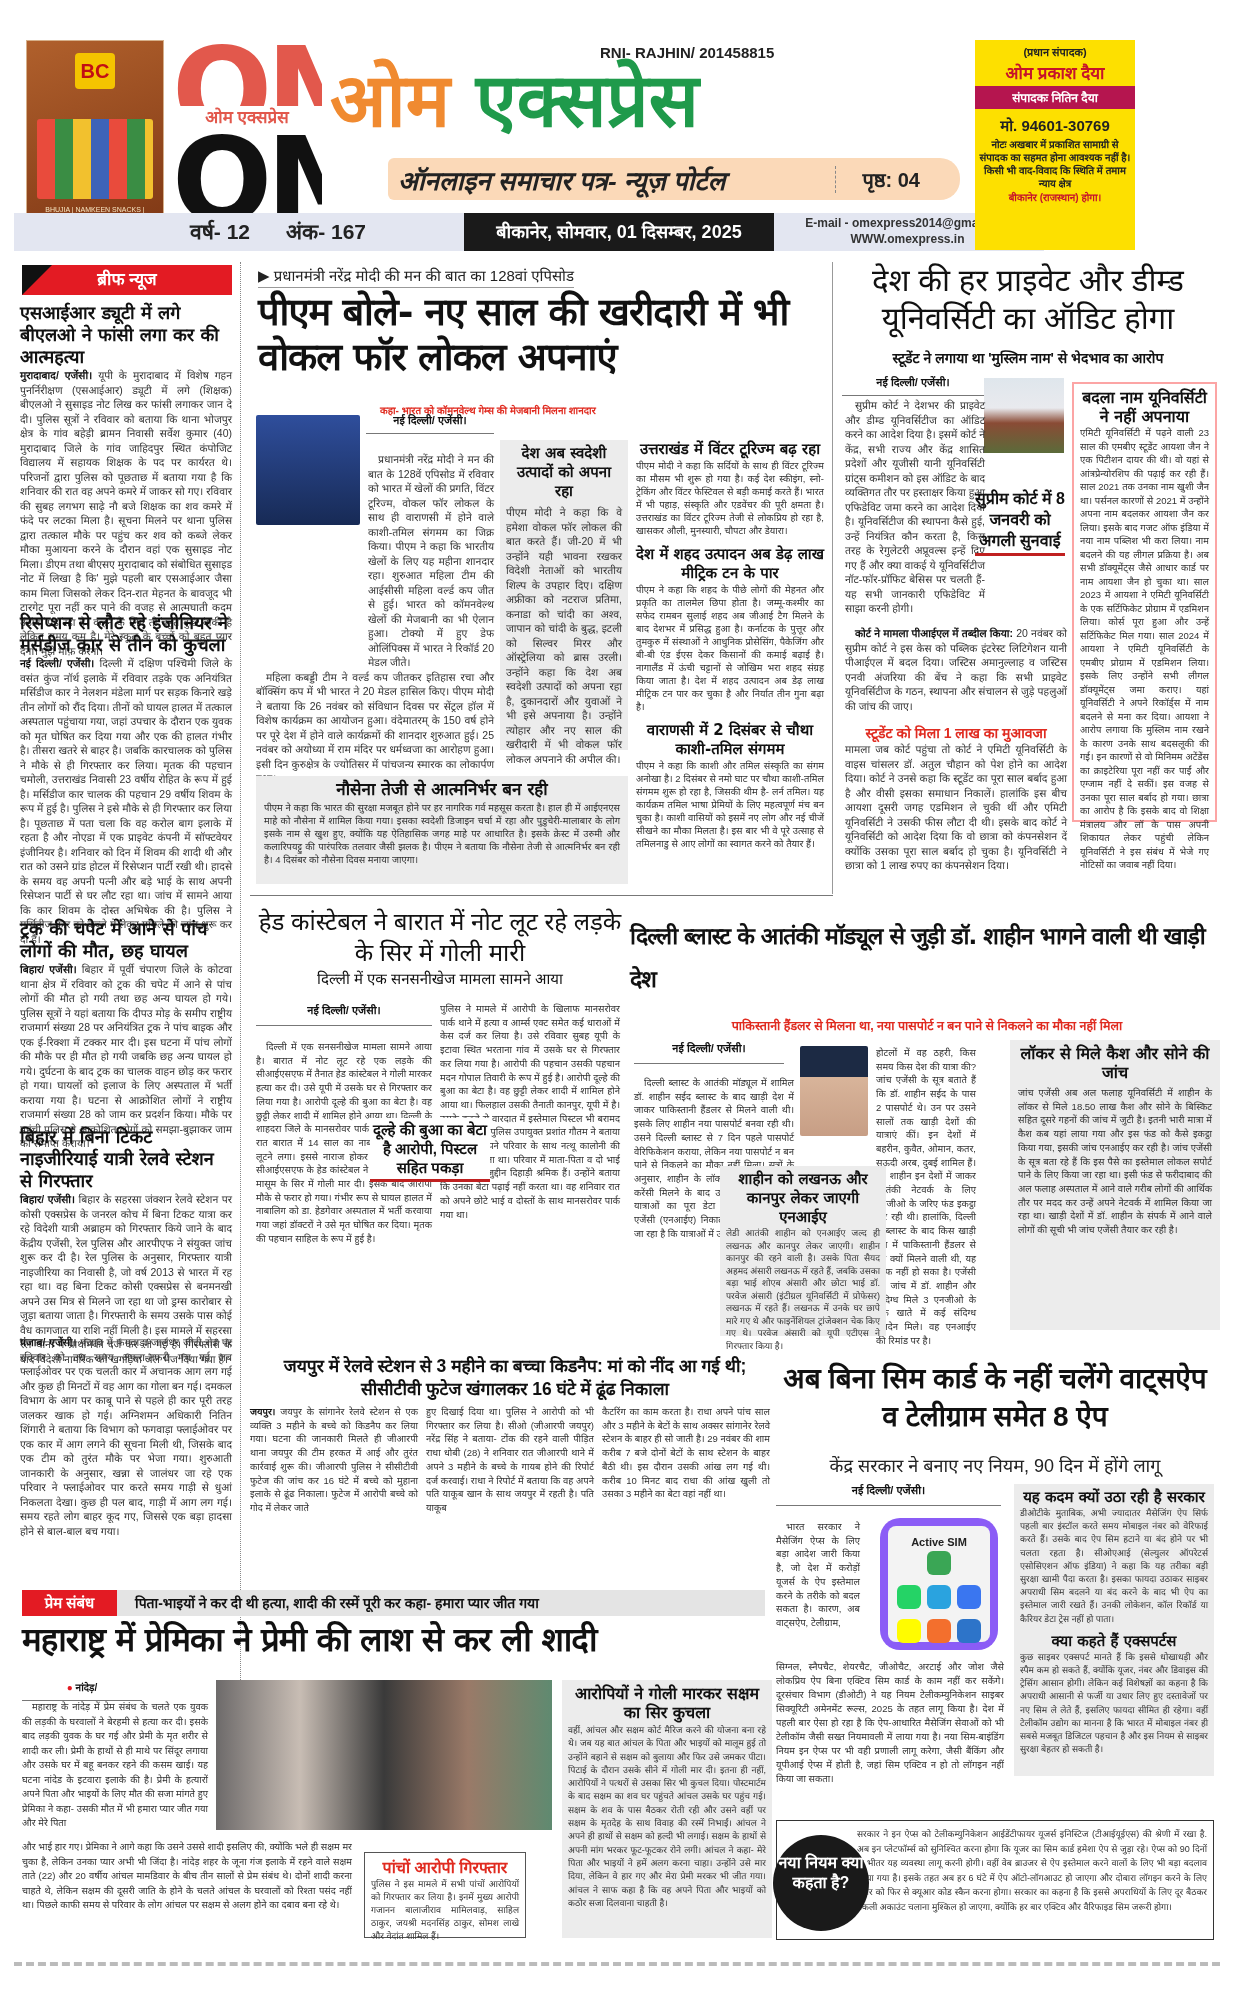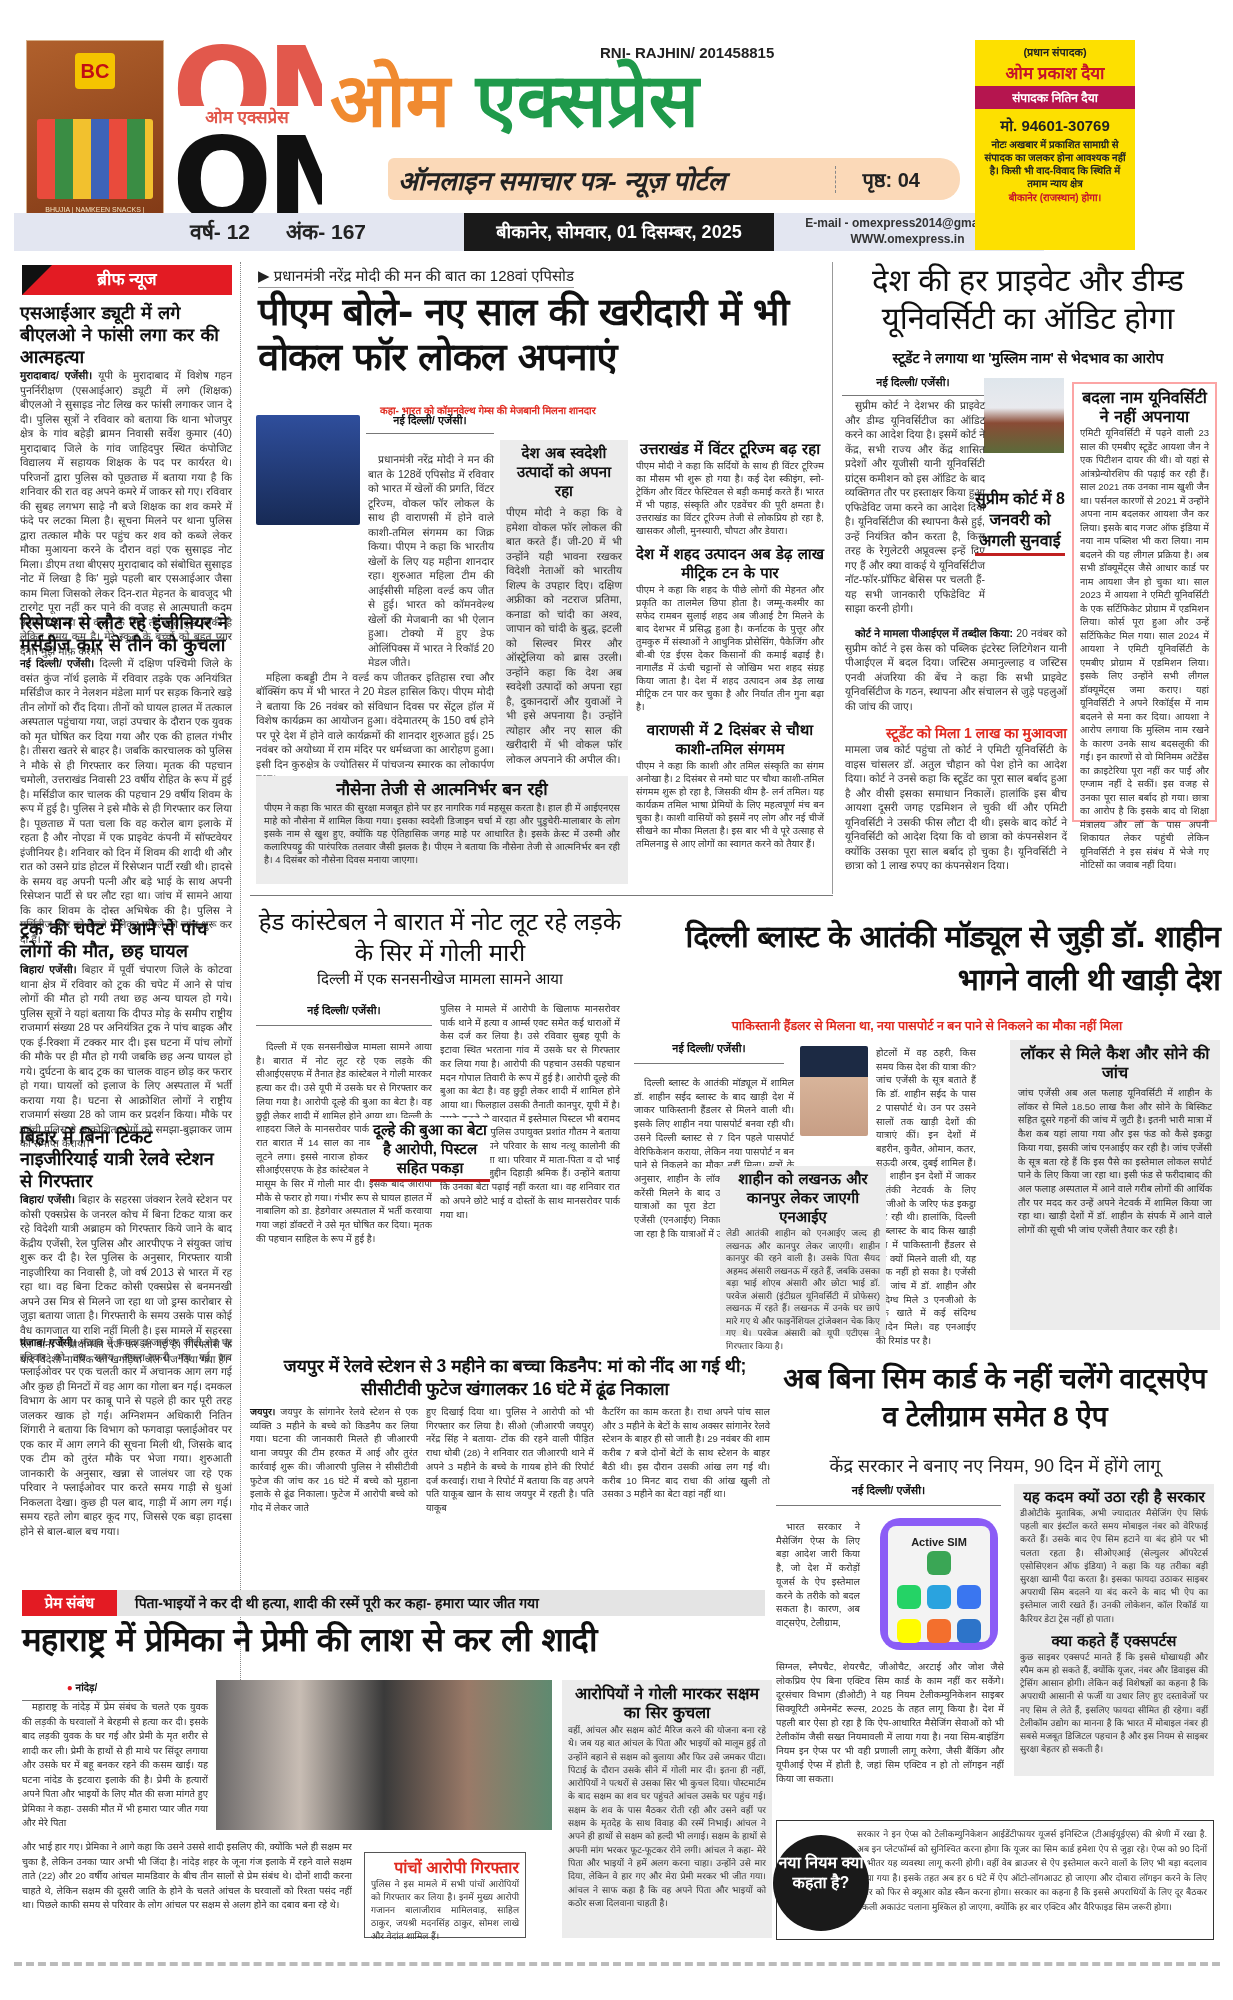--- a/index.html
+++ b/index.html
@@ -47,25 +47,25 @@
 .pmh{left:258px;top:290px;width:560px;font-size:38px;line-height:45px;font-weight:bold;color:#111;font-family:"DejaVu Sans",sans-serif;letter-spacing:-1px}
 .pmsub{left:380px;top:403px;font-size:10px;font-weight:bold;color:#e02b20}
 .photo{background:linear-gradient(180deg,#2f4e9c,#172a55);border-radius:2px}
 .sidebox{background:#ececec}
 .sh{font-size:15px;font-weight:bold;color:#111;text-align:center;line-height:19px;font-family:"DejaVu Sans",sans-serif}
 
 .unih{left:838px;top:262px;width:380px;font-size:31px;line-height:38px;color:#111;text-align:center}
 .unisub{left:838px;top:348px;width:380px;font-size:14px;font-weight:bold;color:#111;text-align:center}
 .redbox{border:2px solid #fca5a5}
 .sc-cap{font-size:16px;font-weight:bold;color:#111;text-align:center;line-height:21px;border-bottom:3px solid #c02020}
-.redsub{color:#e02b20;font-weight:bold;font-size:14px;text-align:right}
+.redsub{color:#e02b20;font-weight:bold;font-size:14px;text-align:center}
 .hr{border-top:1px solid #777}
 .dash{border-top:4px dashed #bbb}
 
-.blasth{left:630px;top:915px;width:590px;font-size:30px;line-height:43px;font-weight:bold;color:#111;text-align:right;font-family:"DejaVu Sans",sans-serif;letter-spacing:-1px}
+.blasth{left:630px;top:915px;width:590px;font-size:23px;line-height:43px;font-weight:bold;color:#111;text-align:left;font-family:"DejaVu Sans",sans-serif;letter-spacing:-1px}
 .blastsub{left:632px;top:1017px;width:590px;font-size:12.5px;font-weight:bold;color:#e02b20;text-align:center}
 .constah{left:255px;top:906px;width:370px;font-size:24px;line-height:31px;color:#111;text-align:center}
 .constasub{left:255px;top:968px;width:370px;font-size:15px;color:#111;text-align:center}
 .insethd{font-size:15px;font-weight:bold;color:#111;text-align:center;line-height:19px;border-bottom:3px solid #c02020}
 
 .jph{left:255px;top:1355px;width:520px;font-size:17.5px;line-height:23px;font-weight:bold;color:#111;text-align:center}
 
 .simh{left:775px;top:1360px;width:440px;font-size:28px;line-height:38px;font-weight:bold;color:#111;text-align:center;font-family:Liberation Sans, sans-serif}
 .simsub{left:775px;top:1453px;width:440px;font-size:18px;color:#222;text-align:center}
 .phone{background:#8b5cf6;border-radius:20px;padding:8px}
@@ -109,21 +109,21 @@
 <div class="abs email">
   <div>E-mail - omexpress2014@gmai.com</div>
   <div>WWW.omexpress.in</div>
 </div>
 
 <div class="abs editor">
   <div class="r1">(प्रधान संपादक)</div>
   <div class="r2">ओम प्रकाश दैया</div>
   <div class="r3">संपादकः नितिन दैया</div>
   <div class="r4">मो. 94601-30769</div>
-  <div class="r5">नोटः अखबार में प्रकाशित सामाग्री से संपादक का जलकर होना आवश्यक नहीं है। किसी भी वाद-विवाद कि स्थिति में तमाम न्याय क्षेत्र</div>
+  <div class="r5">नोटः अखबार में प्रकाशित सामाग्री से संपादक का सहमत होना आवश्यक नहीं है। किसी भी वाद-विवाद कि स्थिति में तमाम न्याय क्षेत्र</div>
   <div class="r6">बीकानेर (राजस्थान) होगा।</div>
 </div>
 
 <div class="abs brief-hd">ब्रीफ न्यूज</div>
 <div class="abs brief-tri"></div>
 
 <div class="abs colL" style="top:302px">
   <div class="bh">एसआईआर ड्यूटी में लगे बीएलओ ने फांसी लगा कर की आत्महत्या</div>
   <p><span class="bold">मुरादाबाद/ एजेंसी।</span> <span>यूपी के मुरादाबाद में विशेष गहन पुनर्निरीक्षण (एसआईआर) ड्यूटी में लगे (शिक्षक) बीएलओ ने सुसाइड नोट लिख कर फांसी लगाकर जान दे दी। पुलिस सूत्रों ने रविवार को बताया कि थाना भोजपुर क्षेत्र के गांव बहेड़ी ब्रामन निवासी सर्वेश कुमार (40) मुरादाबाद जिले के गांव जाहिदपुर स्थित कंपोजिट विद्यालय में सहायक शिक्षक के पद पर कार्यरत थे। परिजनों द्वारा पुलिस को पूछताछ में बताया गया है कि शनिवार की रात वह अपने कमरे में जाकर सो गए। रविवार की सुबह लगभग साढ़े नौ बजे शिक्षक का शव कमरे में फंदे पर लटका मिला है। सूचना मिलने पर थाना पुलिस द्वारा तत्काल मौके पर पहुंच कर शव को कब्जे लेकर मौका मुआयना करने के दौरान वहां एक सुसाइड नोट मिला। डीएम तथा बीएसए मुरादाबाद को संबोधित सुसाइड नोट में लिखा है कि' मुझे पहली बार एसआईआर जैसा काम मिला जिसको लेकर दिन-रात मेहनत के बावजूद भी टारगेट पूरा नहीं कर पाने की वजह से आत्मघाती कदम उठाना पड़ रहा है। कहने के लिए तो बहुत कुछ बाकी है लेकिन समय कम है। मेरे स्कूल के बच्चों को बहुत प्यार देना। मुझे माफ़ करना।</span></p>
 </div>

